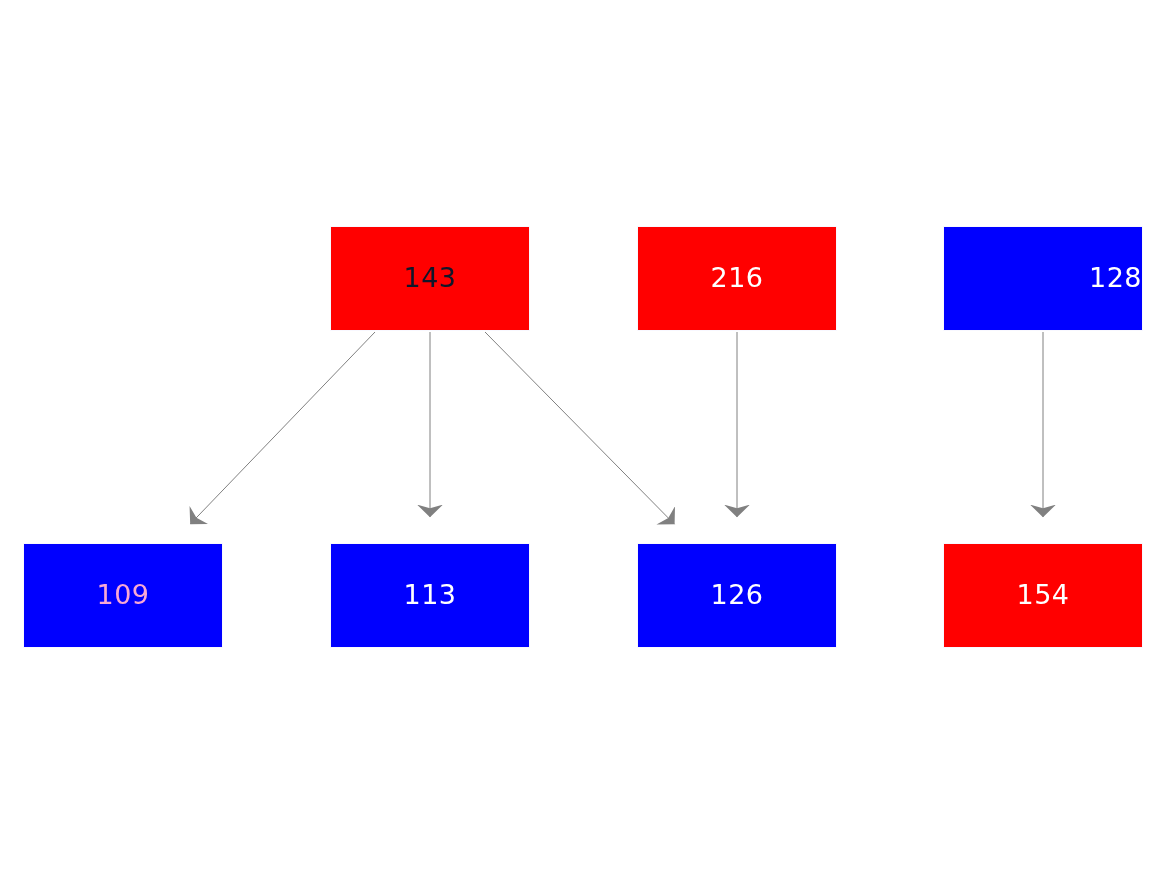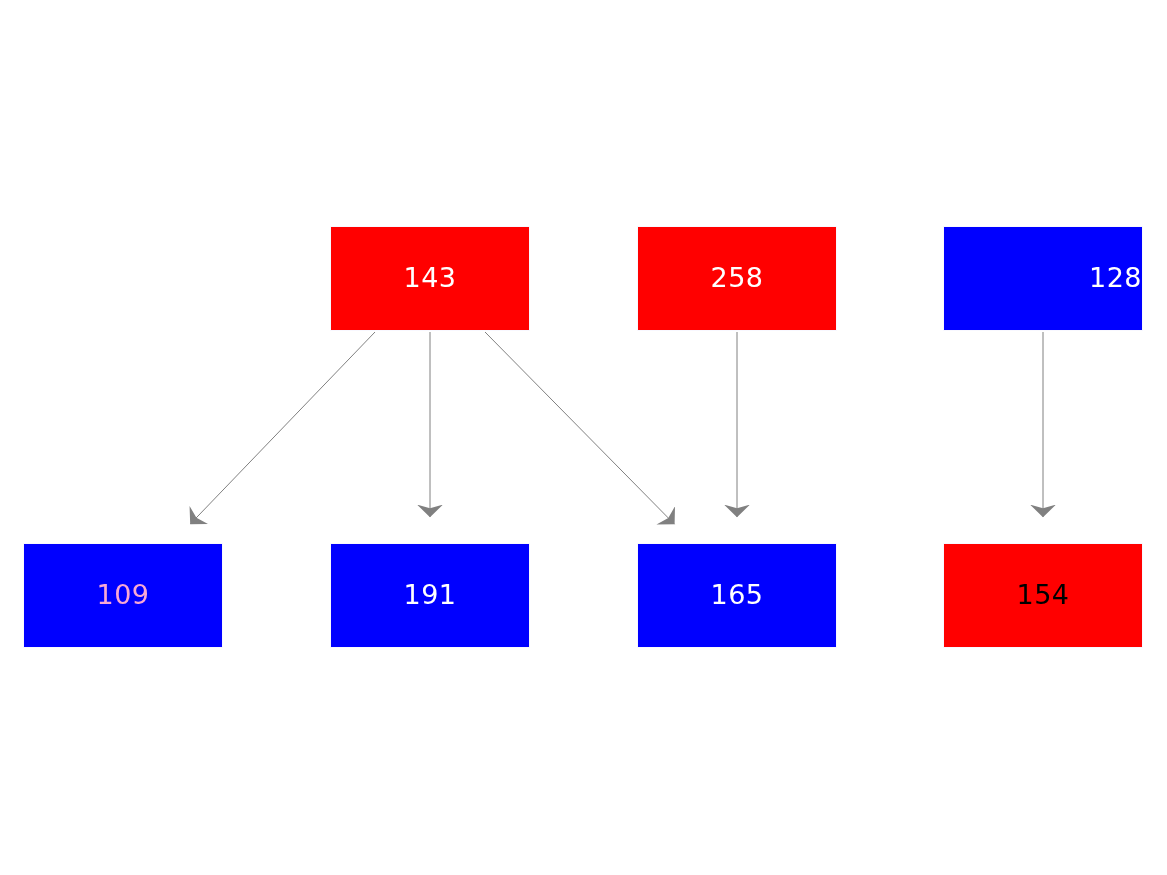--- a/index.html
+++ b/index.html
@@ -60,36 +60,36 @@
     <g id="edge-group">
         <line x1="375" y1="332" x2="190.33114686492596" y2="523.9824710810176" stroke="#808080" stroke-width="1" marker-end="url(#dart-arrow)"></line>
         <line x1="430" y1="332" x2="430" y2="517" stroke="#808080" stroke-width="1" marker-end="url(#dart-arrow)"></line>
         <line x1="485" y1="332" x2="674.4499621131099" y2="524.1956137379375" stroke="#808080" stroke-width="1" marker-end="url(#dart-arrow)"></line>
         <line x1="737" y1="332" x2="737" y2="517" stroke="#808080" stroke-width="1" marker-end="url(#dart-arrow)"></line>
         <line x1="1043" y1="332" x2="1043" y2="517" stroke="#808080" stroke-width="1" marker-end="url(#dart-arrow)"></line>
       </g>
   </svg>
 
   <div id="node-group">
-      <div class="node" style="left: 330px; top: 226px; width: 200px; height: 105px; background: rgb(255, 0, 0); border-color: rgb(248, 248, 255); color: #ffffff; font-size: 27px;">
+      <div class="node" style="left: 330px; top: 226px; width: 200px; height: 105px; background: rgb(255, 0, 0); border-color: rgb(248, 248, 255); color: #0f172a; font-size: 27px;">
         <span class="node-label">143</span>
       </div>
       <div class="node" style="left: 637px; top: 226px; width: 200px; height: 105px; background: rgb(255, 0, 0); border-color: rgb(248, 248, 255); color: rgb(255, 255, 255); font-size: 27px;">
-        <span class="node-label">258</span>
+        <span class="node-label">216</span>
       </div>
       <div class="node" style="left: 943px; top: 226px; width: 200px; height: 105px; background: rgb(0, 0, 255); border-color: rgb(248, 248, 255); color: rgb(255, 255, 255); font-size: 27px; justify-content: flex-end;">
         <span class="node-label">128</span>
       </div>
       <div class="node" style="left: 23px; top: 543px; width: 200px; height: 105px; background: rgb(0, 0, 255); border-color: rgb(248, 248, 255); color: #f9a8d4; font-size: 27px;">
         <span class="node-label">109</span>
       </div>
       <div class="node" style="left: 330px; top: 543px; width: 200px; height: 105px; background: rgb(0, 0, 255); border-color: rgb(248, 248, 255); color: rgb(255, 255, 255); font-size: 27px;">
-        <span class="node-label">191</span>
+        <span class="node-label">113</span>
       </div>
       <div class="node" style="left: 637px; top: 543px; width: 200px; height: 105px; background: rgb(0, 0, 255); border-color: rgb(248, 248, 255); color: rgb(255, 255, 255); font-size: 27px;">
-        <span class="node-label">165</span>
+        <span class="node-label">126</span>
       </div>
-      <div class="node" style="left: 943px; top: 543px; width: 200px; height: 105px; background: rgb(255, 0, 0); border-color: rgb(248, 248, 255); color: #000000; font-size: 27px;">
+      <div class="node" style="left: 943px; top: 543px; width: 200px; height: 105px; background: rgb(255, 0, 0); border-color: rgb(248, 248, 255); color: #ffffff; font-size: 27px;">
         <span class="node-label">154</span>
       </div>
     </div>
 
 </div>
 
 </body></html>

